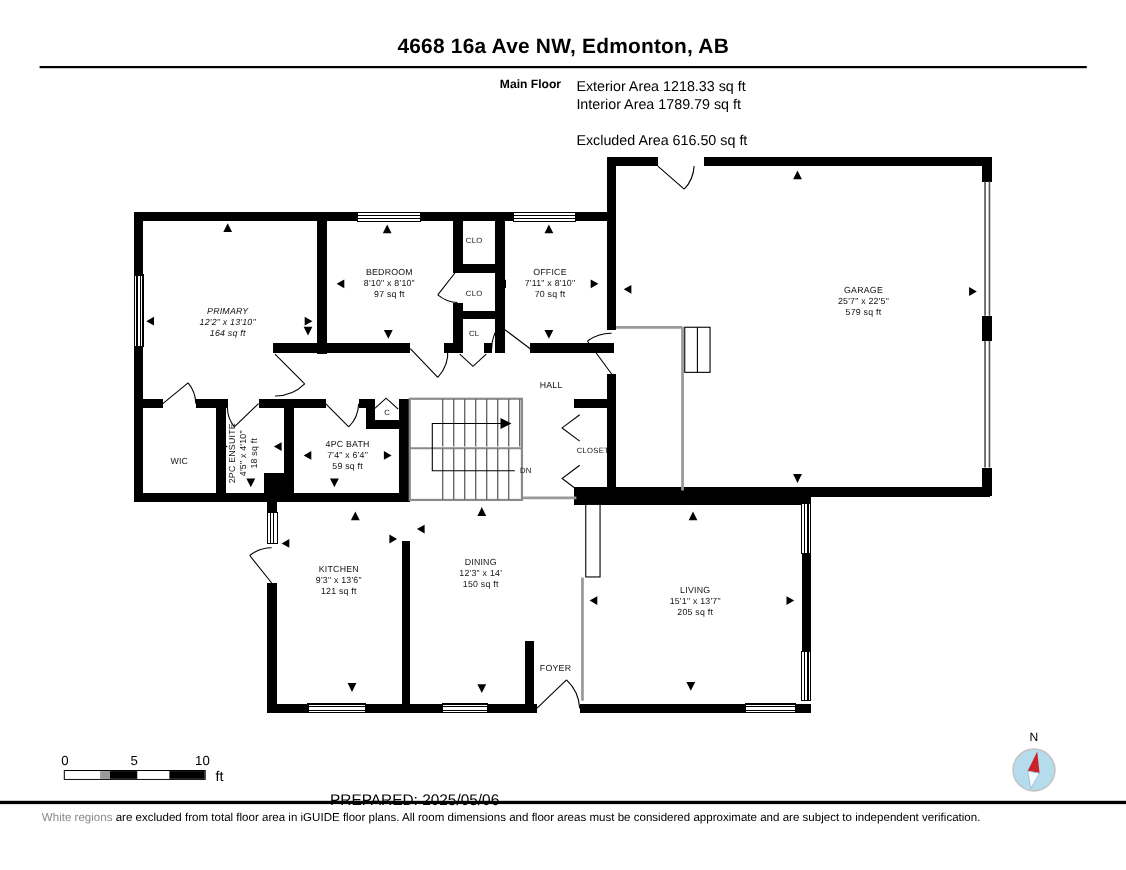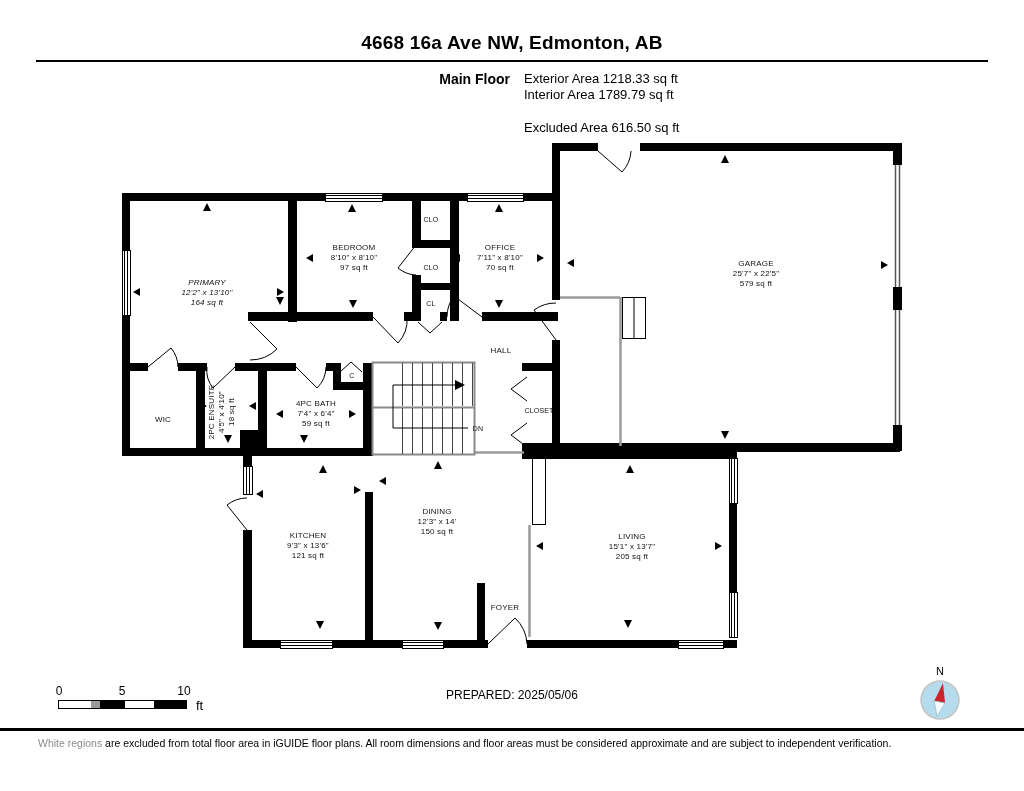--- a/index.html
+++ b/index.html
@@ -1,36 +1,36 @@
 <!DOCTYPE html>
 <html><head>
 <meta charset="utf-8">
 <style>
   html,body{margin:0;padding:0;background:#ffffff;}
   .page{position:relative;width:1024px;height:791px;background:#fff;overflow:hidden;
         font-family:"Liberation Sans", sans-serif;color:#000;}
   .abs{position:absolute;}
   .page-title{top:32px;left:0;width:100%;text-align:center;font-size:19px;font-weight:bold;letter-spacing:.2px;}
   .title-rule{top:60px;left:36px;width:952px;height:2px;background:#000;}
-  .floor-label{top:71px;left:392px;width:118px;text-align:right;font-size:14px;font-weight:bold;}
+  .floor-label{top:71px;left:392px;width:118px;text-align:right;font-size:11px;font-weight:bold;}
   .stat{left:524px;font-size:13px;}
   .stat.s1{top:71px;} .stat.s2{top:87px;} .stat.s3{top:120px;}
   .plan-svg{top:0;left:0;}
   .room-label{position:absolute;transform:translate(-50%,-50%);text-align:center;
               font-size:8px;line-height:10px;white-space:nowrap;color:#111;letter-spacing:.2px;}
   .room-label .nm{display:block;}
   .room-label .dm{display:block;}
   .room-label .ar{display:block;}
   .small-label{font-size:7px;line-height:8px;}
   .rot{transform:translate(-50%,-50%) rotate(-90deg);}
   .scale-tick{top:684px;width:22px;text-align:center;font-size:12px;}
   .scale-bar{top:700px;left:58px;width:129px;height:9px;border:1px solid #000;box-sizing:border-box;display:flex;}
   .scale-bar .seg{height:100%;}
   .scale-unit{top:698px;left:196px;font-size:13px;}
-  .prepared{top:688px;left:300px;width:424px;text-align:center;font-size:12px;}
+  .prepared{top:719px;left:300px;width:424px;font-size:14px;}
   .compass-n{top:665px;left:925px;width:30px;text-align:center;font-size:11px;}
   .bottom-rule{top:728px;left:0;width:1024px;height:3px;background:#000;}
   .disclaimer{top:737px;left:38px;width:960px;font-size:10.5px;}
   .disclaimer .hl{color:#8a8a8a;}
 </style>
 </head>
 <body>
 
 <div class="page">
 
@@ -196,36 +196,36 @@
   <div class="room-label" style="left:354px;top:258px;">
     <span class="nm">BEDROOM</span>
     <span class="dm">8'10" x 8'10"</span>
     <span class="ar">97 sq ft</span>
   </div>
   <div class="room-label" style="left:500px;top:258px;">
     <span class="nm">OFFICE</span>
     <span class="dm">7'11" x 8'10"</span>
     <span class="ar">70 sq ft</span>
   </div>
-  <div class="room-label" style="left:756px;top:274px;">
+  <div class="room-label" style="left:785px;top:274px;">
     <span class="nm">GARAGE</span>
     <span class="dm">25'7" x 22'5"</span>
     <span class="ar">579 sq ft</span>
   </div>
   <div class="room-label" style="left:316px;top:414px;">
     <span class="nm">4PC BATH</span>
     <span class="dm">7'4" x 6'4"</span>
     <span class="ar">59 sq ft</span>
   </div>
   <div class="room-label rot" style="left:222px;top:412px;">
     <span class="nm">2PC ENSUITE</span>
     <span class="dm">4'5" x 4'10"</span>
     <span class="ar">18 sq ft</span>
   </div>
-  <div class="room-label" style="left:308px;top:546px;">
+  <div class="room-label" style="left:308px;top:528px;">
     <span class="nm">KITCHEN</span>
     <span class="dm">9'3" x 13'6"</span>
     <span class="ar">121 sq ft</span>
   </div>
   <div class="room-label" style="left:437px;top:522px;">
     <span class="nm">DINING</span>
     <span class="dm">12'3" x 14'</span>
     <span class="ar">150 sq ft</span>
   </div>
   <div class="room-label" style="left:632px;top:547px;">

